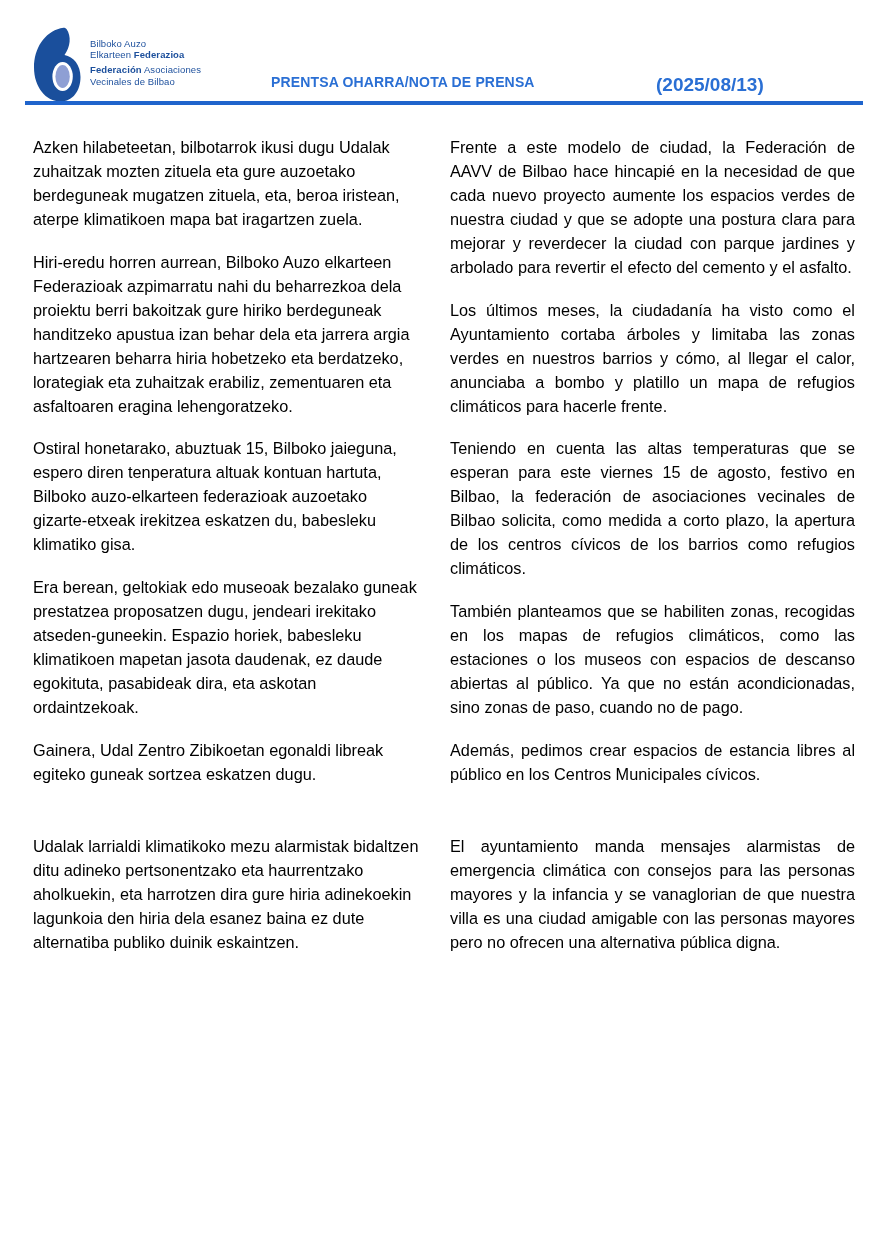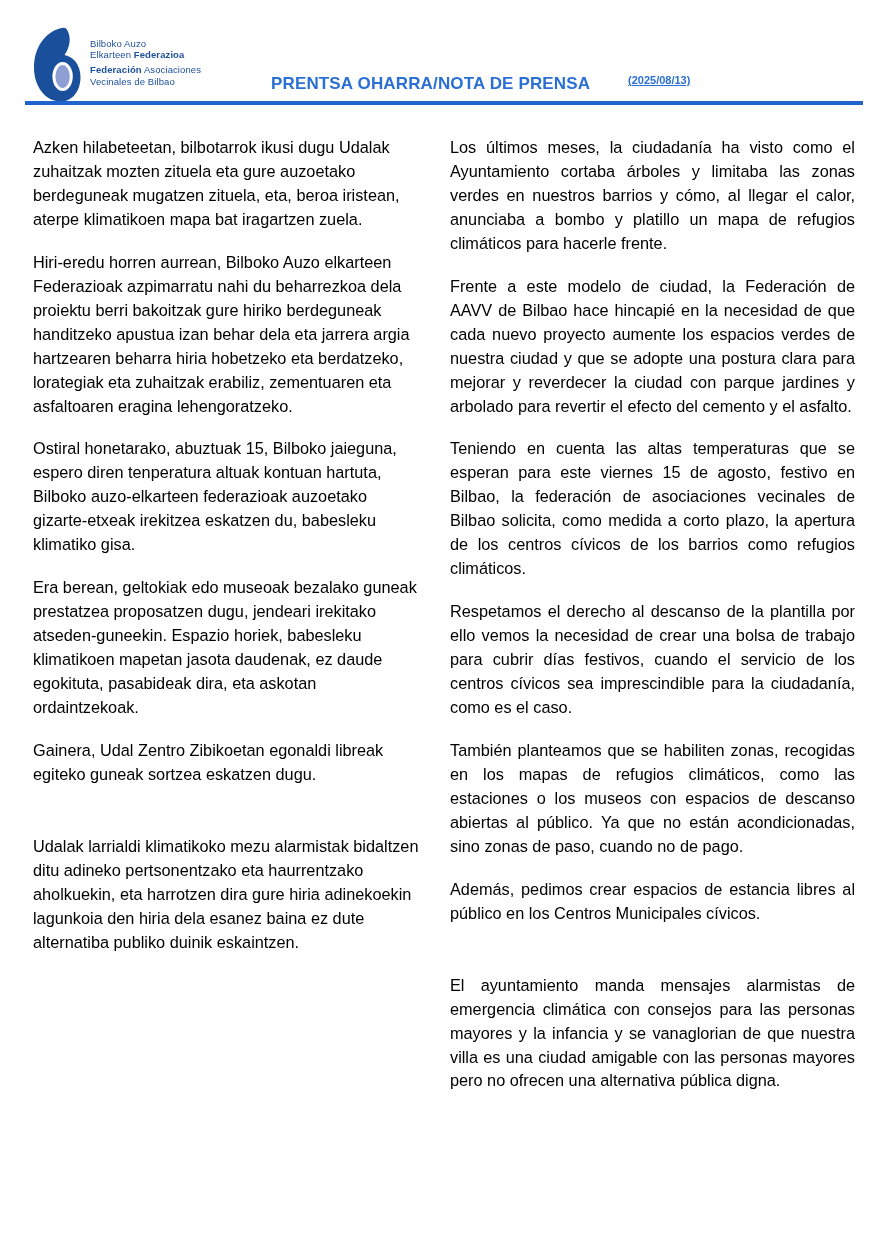--- a/index.html
+++ b/index.html
@@ -61,33 +61,32 @@
     width: 888px;
     display: flex;
     align-items: baseline;
   }
   .header-title {
     position: absolute;
     left: 271px;
     top: 0;
     color: #2a6fd4;
     font-weight: bold;
-    font-size: 17px;
+    font-size: 14px;
     letter-spacing: 0.15px;
     white-space: nowrap;
   }
   .header-date {
     position: absolute;
-    left: 628px;
+    left: 656px;
     top: 0;
     color: #2a6fd4;
     font-weight: bold;
-    font-size: 11px;
+    font-size: 19px;
     white-space: nowrap;
-    text-decoration: underline;
   }
   .header-rule {
     position: absolute;
     left: 25px;
     top: 101px;
     width: 838px;
     height: 4px;
     background: #1f64cc;
   }
 
@@ -161,23 +160,22 @@
     <div class="col col-left">
       <p>Azken hilabeteetan,  bilbotarrok ikusi dugu Udalak zuhaitzak mozten zituela eta gure auzoetako berdeguneak mugatzen zituela, eta, beroa iristean, aterpe klimatikoen mapa bat iragartzen zuela.</p>
       <p>Hiri-eredu horren aurrean, Bilboko Auzo elkarteen Federazioak azpimarratu nahi du beharrezkoa dela proiektu berri bakoitzak gure hiriko berdeguneak handitzeko apustua izan behar dela eta jarrera argia hartzearen beharra hiria hobetzeko eta berdatzeko, lorategiak eta zuhaitzak erabiliz, zementuaren eta asfaltoaren eragina lehengoratzeko.</p>
       <p>Ostiral honetarako, abuztuak 15, Bilboko jaieguna, espero diren tenperatura altuak kontuan hartuta, Bilboko auzo-elkarteen federazioak auzoetako gizarte-etxeak irekitzea eskatzen du, babesleku klimatiko gisa.</p>
       <p>Era berean, geltokiak edo museoak bezalako guneak prestatzea proposatzen dugu, jendeari irekitako atseden-guneekin. Espazio horiek, babesleku klimatikoen mapetan jasota daudenak, ez daude egokituta, pasabideak dira, eta askotan ordaintzekoak.</p>
       <p>Gainera, Udal Zentro Zibikoetan egonaldi libreak egiteko guneak sortzea eskatzen dugu.</p>
       <p>Udalak larrialdi klimatikoko mezu alarmistak bidaltzen ditu adineko pertsonentzako eta haurrentzako aholkuekin, eta harrotzen dira gure hiria adinekoekin lagunkoia den hiria dela esanez baina ez dute alternatiba publiko duinik eskaintzen.</p>
     </div>
 
     <div class="col col-right">
+      <p>Frente a este modelo de ciudad, la Federación de AAVV de Bilbao hace hincapié en la necesidad de que cada nuevo proyecto aumente los espacios verdes de nuestra ciudad y que se adopte una postura clara para mejorar y reverdecer la ciudad con parque jardines y arbolado para revertir el efecto del cemento y el asfalto.</p>
       <p>Los últimos meses, la ciudadanía ha visto como el Ayuntamiento cortaba árboles y limitaba las zonas verdes en nuestros barrios y cómo, al llegar el calor, anunciaba a bombo y platillo un mapa de refugios climáticos para hacerle frente.</p>
-      <p>Frente a este modelo de ciudad, la Federación de AAVV de Bilbao hace hincapié en la necesidad de que cada nuevo proyecto aumente los espacios verdes de nuestra ciudad y que se adopte una postura clara para mejorar y reverdecer la ciudad con parque jardines y arbolado para revertir el efecto del cemento y el asfalto.</p>
       <p>Teniendo en cuenta las altas temperaturas que se esperan para este viernes 15 de agosto, festivo en Bilbao, la federación de asociaciones vecinales de Bilbao solicita, como medida a corto plazo, la apertura de los centros cívicos de los barrios como refugios climáticos.</p>
-      <p>Respetamos el derecho al descanso de la plantilla por ello vemos la necesidad de crear una bolsa de trabajo para cubrir días festivos, cuando el servicio de los centros cívicos sea imprescindible para la ciudadanía, como es el caso.</p>
       <p>También planteamos que se habiliten zonas, recogidas en los mapas de refugios climáticos, como las estaciones o los museos con espacios de descanso abiertas al público. Ya que no están acondicionadas, sino zonas de paso, cuando no de pago.</p>
       <p>Además, pedimos crear espacios de estancia libres al público en los Centros Municipales cívicos.</p>
       <p>El ayuntamiento manda mensajes alarmistas de emergencia climática con consejos para las personas mayores y la infancia y se vanaglorian de que nuestra villa es una ciudad amigable con las personas mayores pero no ofrecen una alternativa pública digna.</p>
     </div>
   </div>
 
 </div>
 
 </body></html>

